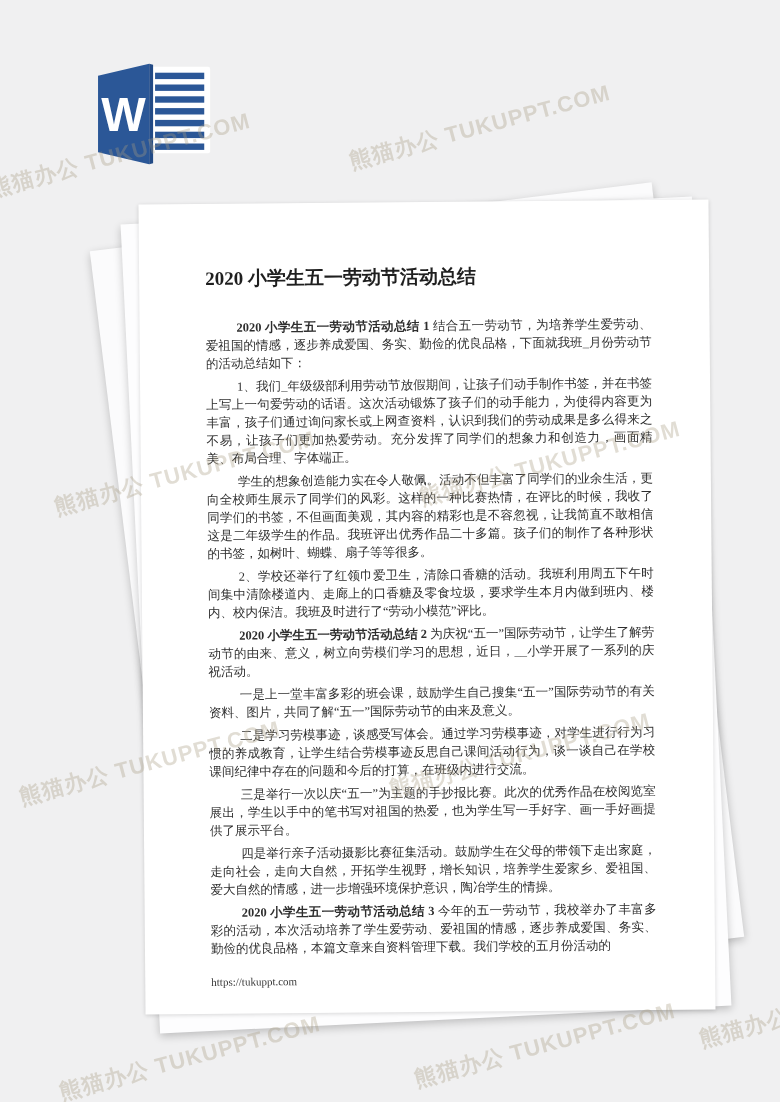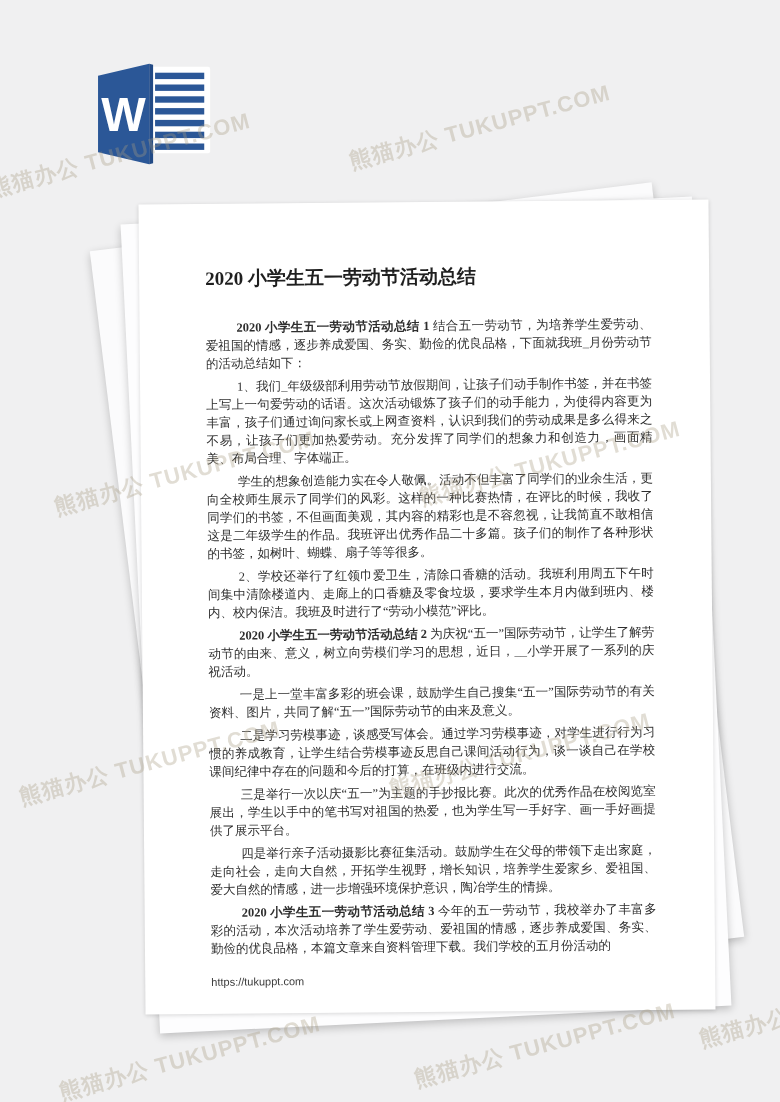--- a/index.html
+++ b/index.html
@@ -45,21 +45,21 @@
     font-size:19px; line-height:26px; font-weight:700; color:#1f1f1f;
   }
   .doc-body p {
     margin:0 0 5px 0;
     font-size:12.5px; line-height:18px;
     text-align:justify; text-indent:31px;
   }
   .doc-body b { font-weight:700; }
   .doc-footer {
     position:absolute; left:66px; bottom:26px;
-    font-family:Liberation Sans, sans-serif;
+    font-family:Liberation Serif, serif;
     font-size:11px; color:#3a3a3a; text-decoration:none;
   }
 
   
   .watermark-layer { position:absolute; inset:0; z-index:3; pointer-events:none; }
   .wm {
     position:absolute; white-space:nowrap;
     font-size:22px; line-height:24px; font-weight:600; letter-spacing:1px;
     color: rgba(168,155,128,0.34);
     transform: rotate(-15deg);

